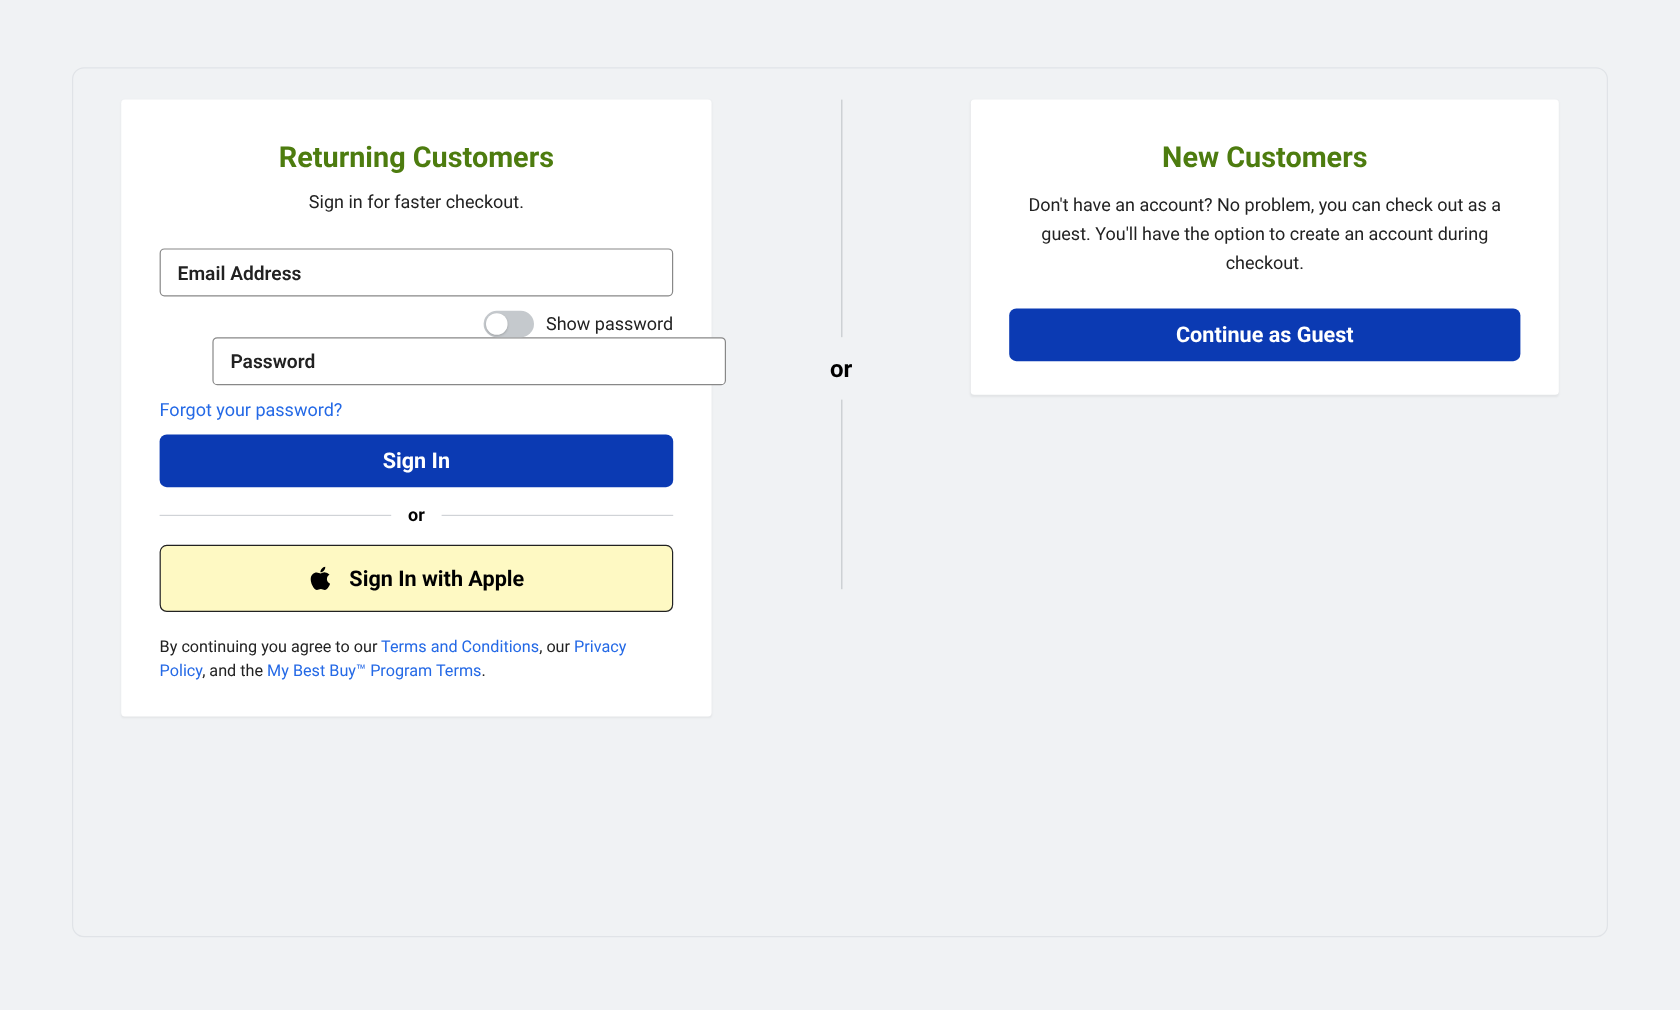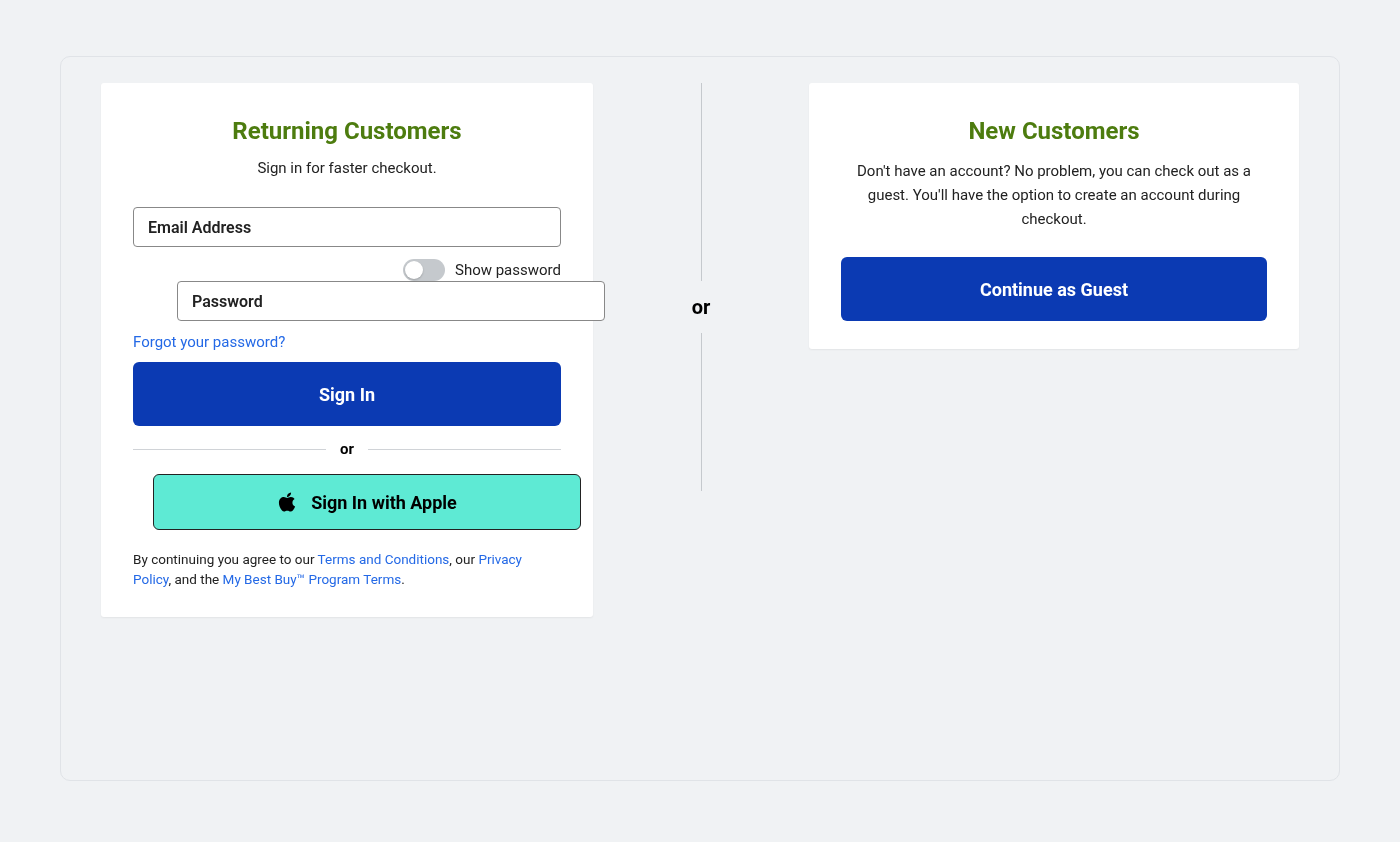--- a/index.html
+++ b/index.html
@@ -135,21 +135,21 @@
       text-decoration: none;
       cursor: pointer;
       display: inline-block;
     }
     .forgot-link {
       margin-top: 2px;
       margin-bottom: 11px;
     }
     .primary-btn {
       width: 100%;
-      height: 64px;
+      height: 44px;
       background: #0b3ab3;
       color: #fff;
       border: none;
       border-radius: 6px;
       font-size: 18px;
       font-weight: 700;
       cursor: pointer;
       font-family: inherit;
       margin-bottom: 14px;
     }
@@ -165,34 +165,33 @@
       background: #d0d3d7;
     }
     .sep-or {
       font-size: 15px;
       font-weight: 700;
       color: #000;
     }
     .oauth-btn {
       width: 100%;
       height: 56px;
-      background: #5eead4;
+      background: #fef9c3;
       border: 1px solid #222;
       border-radius: 6px;
       font-size: 18px;
       font-weight: 700;
       color: #000;
       cursor: pointer;
       font-family: inherit;
       display: flex;
       align-items: center;
       justify-content: center;
       gap: 14px;
       margin-bottom: 20px;
-      margin-left: 20px;
     }
     .oauth-btn.google {
       border: 1px solid #2469e6;
       color: #2469e6;
     }
     .apple-icon {
       width: 20px;
       height: 22px;
       fill: #000;
     }

